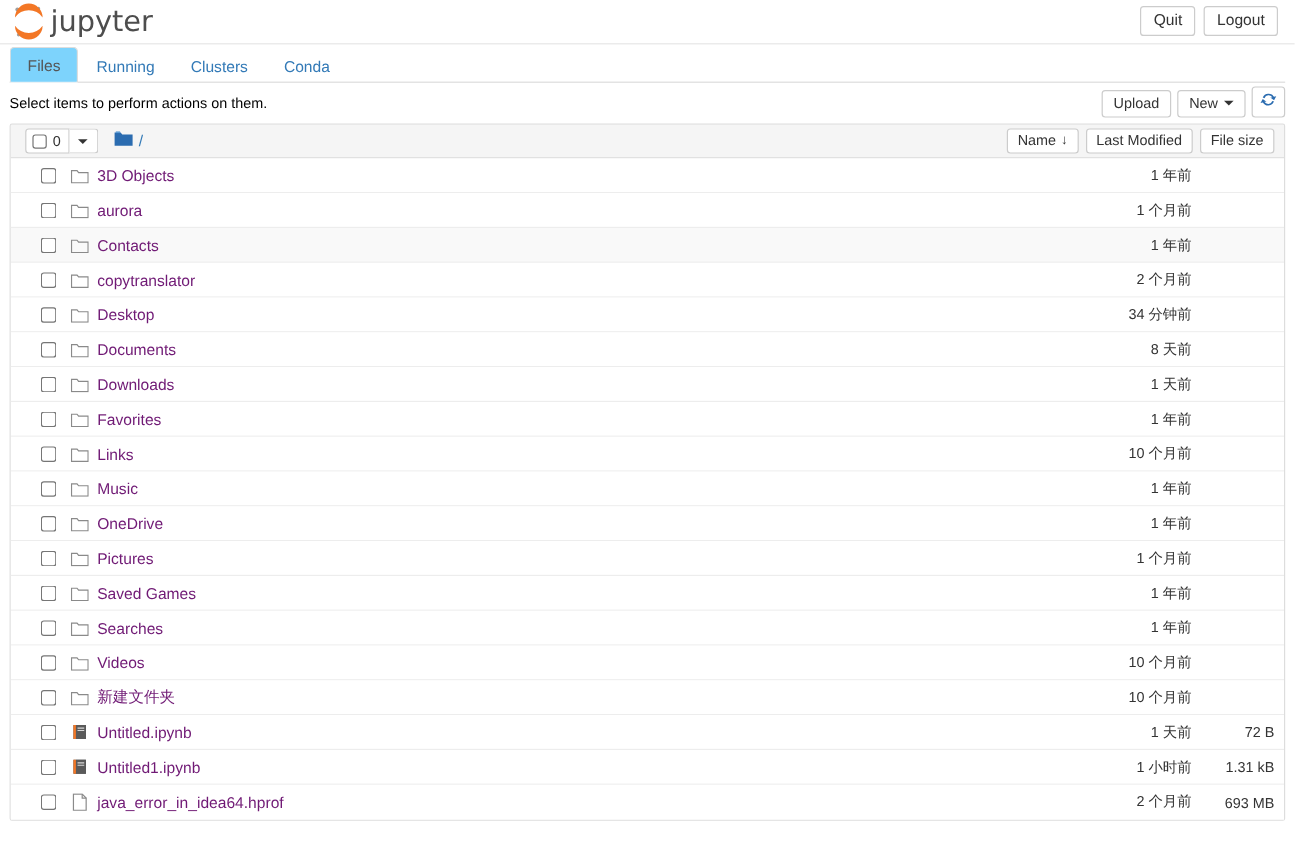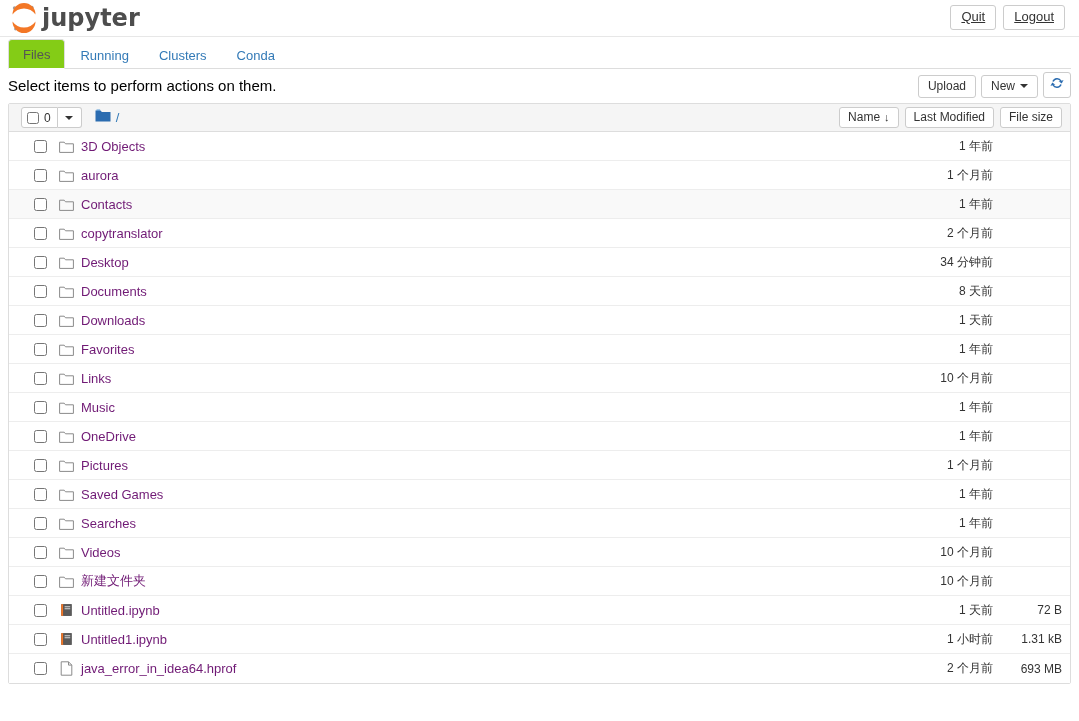--- a/index.html
+++ b/index.html
@@ -31,41 +31,40 @@
     height: 32px;
     text-decoration: none;
   }
   .brand-logo { width: 32px; height: 32px; display: block; }
   .brand-text {
     font-size: 24px;
     color: #4d4d4d;
     font-family: "DejaVu Sans", sans-serif;
     letter-spacing: 0px;
     margin-left: 2px;
-    font-weight: 700;
+    font-weight: 400;
   }
   .navbar-right {
     position: absolute;
     right: 14px;
     top: 5px;
     display: flex;
     gap: 7px;
   }
   .btn {
     background: #ffffff;
     border: 1px solid #cccccc;
     border-radius: 3px;
     font-size: 13px;
     font-family: "Liberation Sans", sans-serif;
     color: #333333;
     padding: 4px 10px 5px;
     line-height: 14px;
     cursor: pointer;
     white-space: nowrap;
-    text-decoration: underline;
   }
 
   
   .tabs-wrap {
     position: relative;
     margin: 0 8px;
     height: 32px;
     border-bottom: 1px solid #dddddd;
     padding-top: 4px;
   }
@@ -85,35 +84,35 @@
     line-height: 13px;
     border: 1px solid transparent;
     border-bottom: none;
     margin-bottom: -1px;
     border-radius: 4px 4px 0 0;
     text-decoration: none;
     display: block;
   }
   .tab.active {
     color: #555555;
-    background: #84cc16;
+    background: #7dd3fc;
     border: 1px solid #dddddd;
     border-bottom-color: #ffffff;
     cursor: default;
   }
 
   
   .toolbar-row {
     position: relative;
     margin: 0 8px;
     height: 34px;
     padding-top: 9px;
   }
   .toolbar-msg {
-    font-size: 15px;
+    font-size: 12px;
     color: #000000;
     line-height: 16px;
   }
   .toolbar-actions {
     position: absolute;
     right: 0;
     top: 3px;
     display: flex;
     gap: 5px;
     align-items: flex-end;

